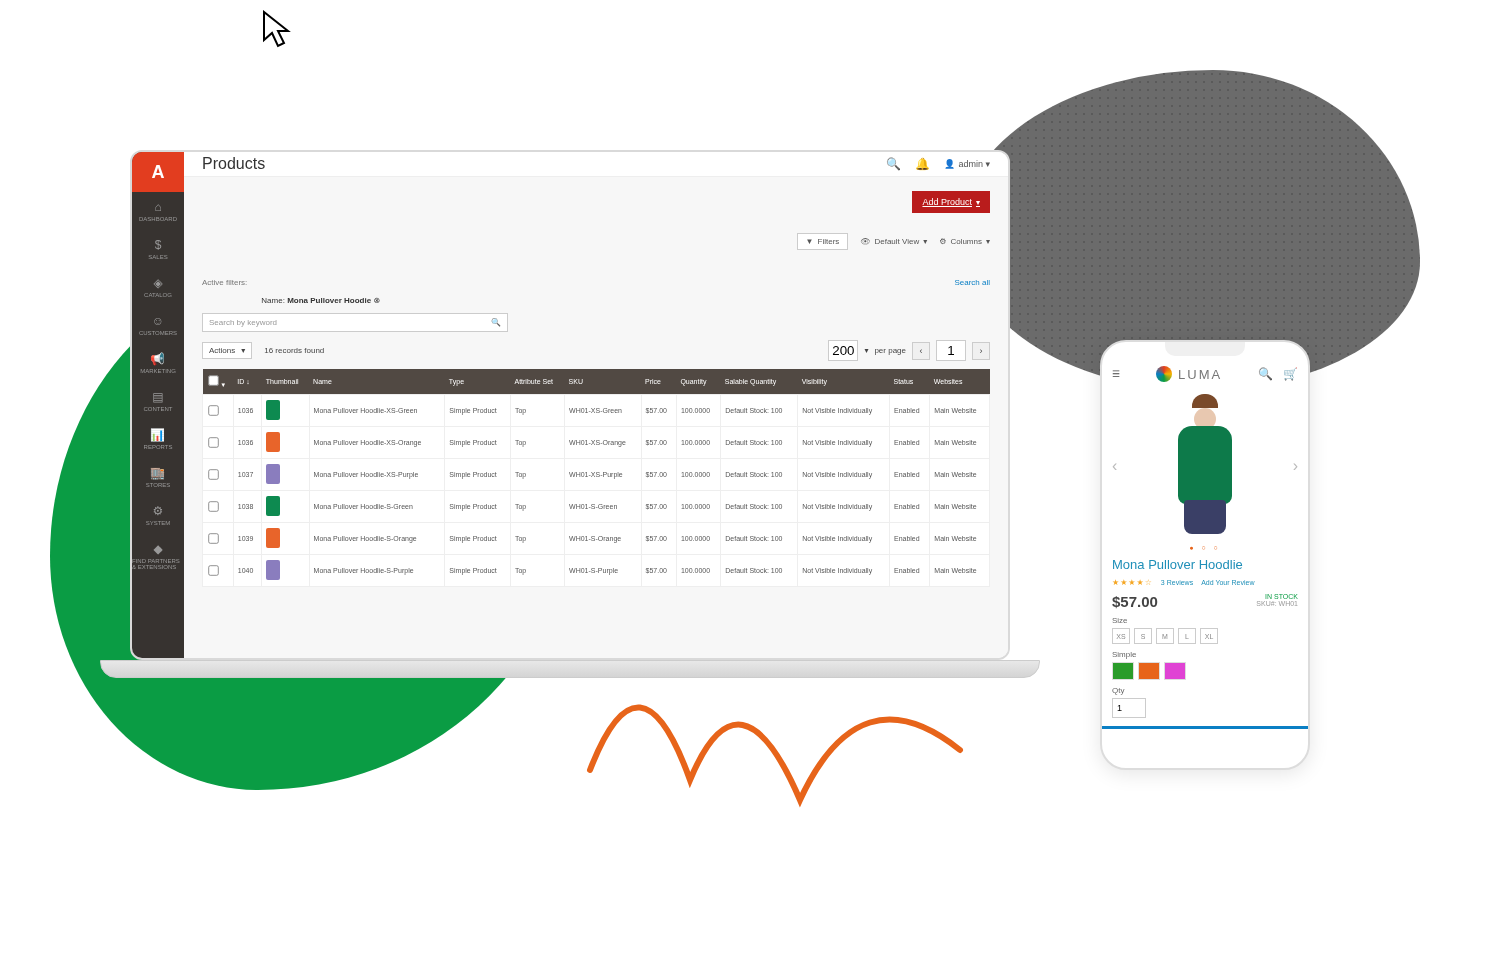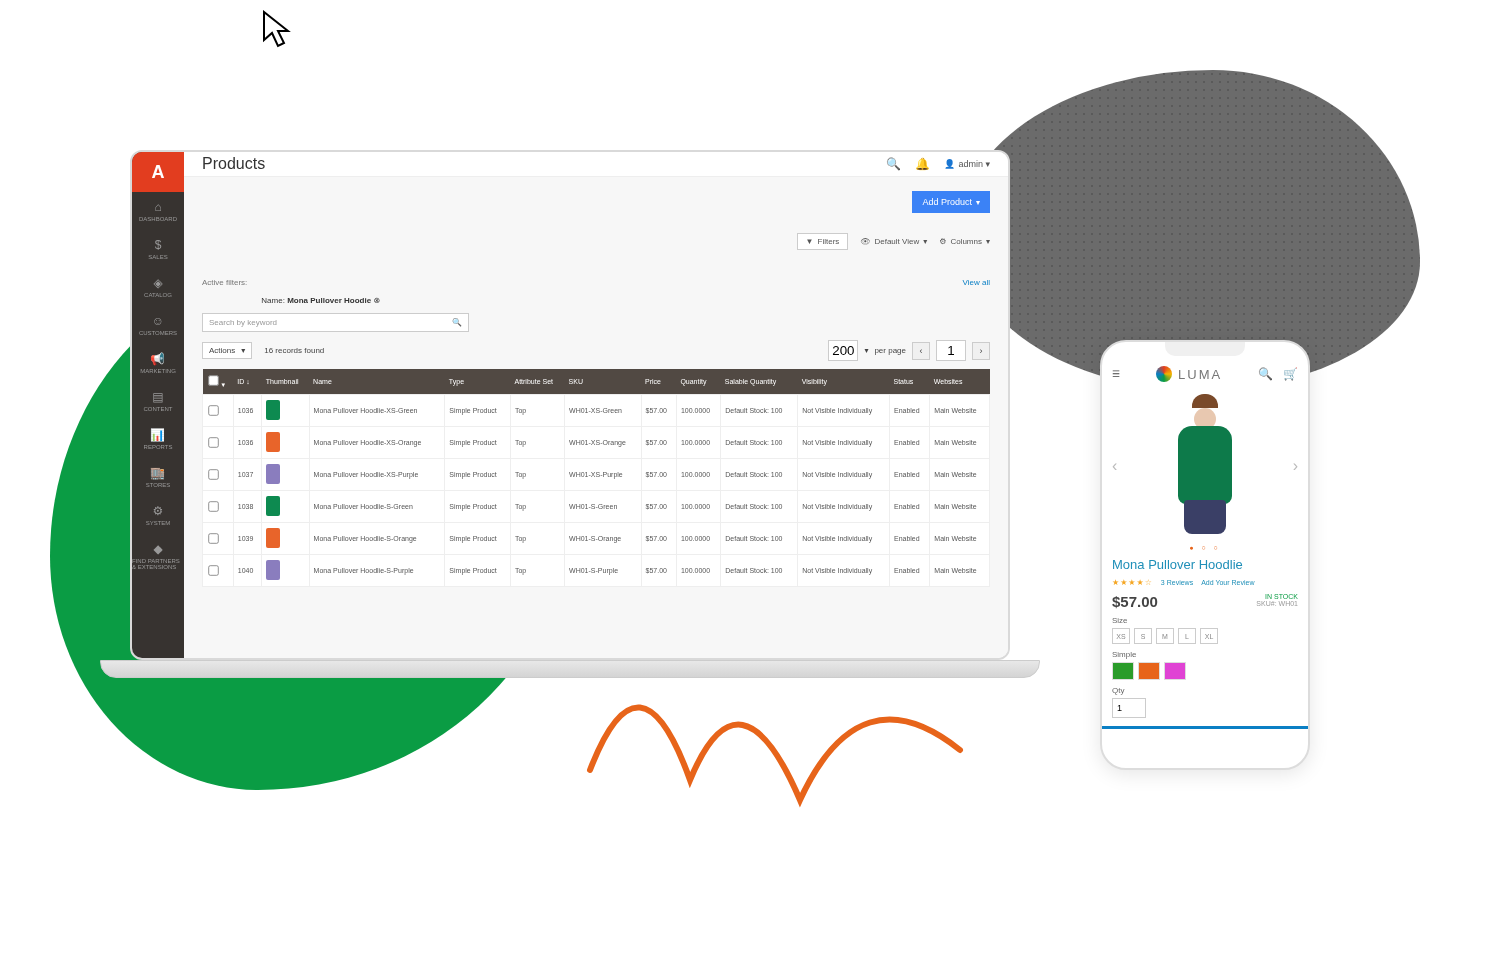--- a/index.html
+++ b/index.html
@@ -25,34 +25,34 @@
 .sb-item .sb-ic { font-size: 12px; margin-bottom: 2px; }
 
 
 .admin-main { flex: 1; display: flex; flex-direction: column; background: #f7f7f7; font-size: 10px; color: #444; }
 .admin-header { display: flex; align-items: center; justify-content: space-between; padding: 3px 18px; background: #fff; border-bottom: 1px solid #eee; }
 .admin-header h1 { font-size: 16px; font-weight: 400; color: #333; }
 .header-icons { display: flex; align-items: center; gap: 14px; font-size: 12px; color: #555; }
 .header-icons .user { font-size: 9px; }
 
 .action-bar { display: flex; justify-content: flex-end; padding: 14px 18px; }
-.btn-primary { background: #3b82f6; color: #fff; padding: 6px 10px; font-size: 9px; border: none; cursor: pointer; display: flex; align-items: center; gap: 4px; }
+.btn-primary { background: #b91c1c; color: #fff; padding: 6px 10px; font-size: 9px; border: none; cursor: pointer; display: flex; align-items: center; gap: 4px; text-decoration: underline; }
 .btn-primary .caret { font-size: 8px; }
 
 .toolbar { display: flex; justify-content: flex-end; gap: 12px; padding: 6px 18px; align-items: center; }
 .tb-btn { background: #fff; border: 1px solid #ccc; padding: 3px 8px; font-size: 8px; color: #555; display: flex; align-items: center; gap: 4px; cursor: pointer; }
 .tb-link { font-size: 8px; color: #555; display: flex; align-items: center; gap: 4px; cursor: pointer; }
 
 .filter-row { display: flex; justify-content: space-between; padding: 4px 18px; font-size: 8px; align-items: center; }
 .filter-left { display: flex; gap: 14px; align-items: center; color: #777; justify-content: flex-end; }
 .filter-name { color: #333; margin-top: 36px; }
 .clear-all { color: #0a7fc4; cursor: pointer; }
 
 .search-row { padding: 4px 18px; }
-.search-box { width: 267px; border: 1px solid #ccc; background: #fff; padding: 4px 6px; font-size: 8px; display: flex; justify-content: space-between; align-items: center; color: #999; }
+.search-box { width: 306px; border: 1px solid #ccc; background: #fff; padding: 4px 6px; font-size: 8px; display: flex; justify-content: space-between; align-items: center; color: #999; }
 
 .meta-row { display: flex; justify-content: space-between; padding: 4px 18px; align-items: center; font-size: 8px; }
 .meta-left { display: flex; gap: 12px; align-items: center; }
 .dropdown { border: 1px solid #ccc; background: #fff; padding: 3px 6px; display: flex; align-items: center; gap: 6px; cursor: pointer; }
 .meta-right { display: flex; gap: 6px; align-items: center; }
 .page-input { width: 30px; border: 1px solid #ccc; padding: 2px; text-align: center; }
 .page-btn { width: 18px; height: 18px; border: 1px solid #ccc; background: #f0f0f0; display: flex; align-items: center; justify-content: center; cursor: pointer; font-size: 9px; }
 
 
 .ptable { width: calc(100% - 36px); margin: 4px 18px 0; border-collapse: collapse; font-size: 7px; }
@@ -186,21 +186,21 @@
           </div>
         <div class="tb-link"><span>👁</span><span>Default View</span> ▾</div>
         <div class="tb-link"><span>⚙</span><span>Columns</span> ▾</div>
       </div>
 
       <div class="filter-row">
         <div class="filter-left">
           <span>Active filters:</span>
           <span class="filter-name"><span>Name:</span> <b>Mona Pullover Hoodie</b> ⊗</span>
         </div>
-        <span class="clear-all">View all</span>
+        <span class="clear-all">Search all</span>
       </div>
 
       <div class="search-row">
         <div class="search-box">
           <span>Search by keyword</span>
           <span>🔍</span>
         </div>
       </div>
 
       <div class="meta-row">

